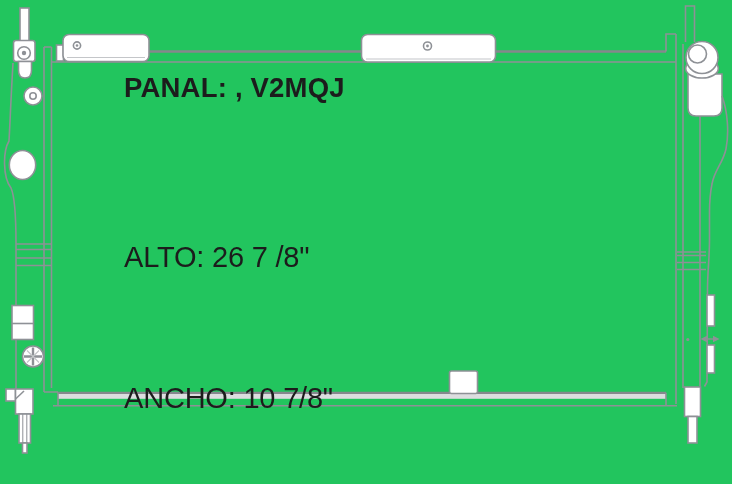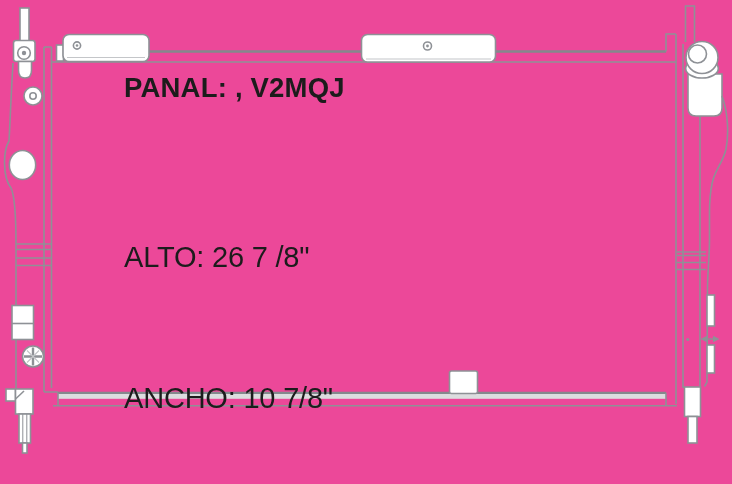--- a/index.html
+++ b/index.html
@@ -3,21 +3,21 @@
 <meta charset="utf-8">
 <style>
   :root{
     --line-color:#8e9196;
     --line-dark:#85888d;
     --shade:#dcdddf;
     --faint:#c4c6c9;
     --text-color:#1c1c1c;
   }
   html,body{margin:0;padding:0;background:#fff;}
-  .stage{position:relative;width:732px;height:484px;background:#ec4899;overflow:hidden;
+  .stage{position:relative;width:732px;height:484px;background:#22c55e;overflow:hidden;
          font-family:"Liberation Sans",sans-serif;}
   .stage svg{position:absolute;left:0;top:0;}
   .ln{stroke:var(--line-color);fill:none;stroke-width:1.6;}
   .ln2{stroke:var(--line-dark);fill:none;stroke-width:2.3;}
   .lnf{stroke:var(--faint);fill:none;stroke-width:1.2;}
   .fw{fill:#ffffff;}
   .fg{fill:var(--line-color);stroke:none;}
   .fsh{fill:var(--shade);stroke:none;}
   .title{position:absolute;left:124px;top:71px;font-size:27.5px;line-height:34px;
          font-weight:700;color:var(--text-color);letter-spacing:.2px;white-space:pre;}

